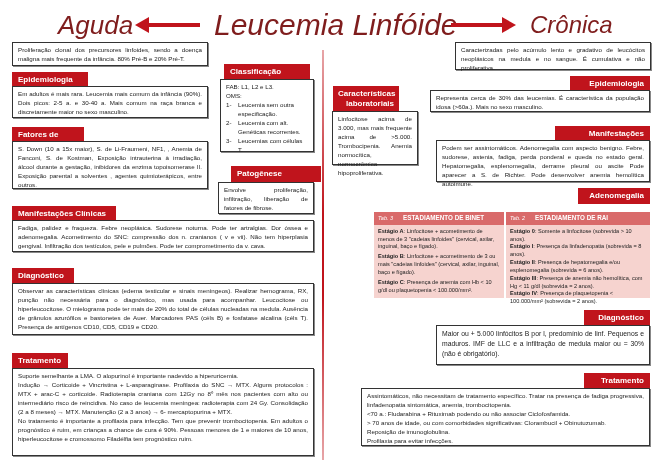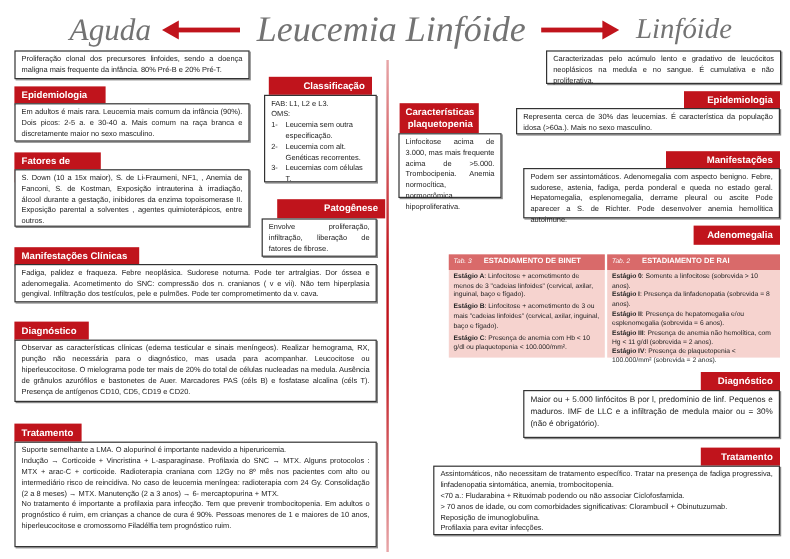--- a/index.html
+++ b/index.html
@@ -1,24 +1,24 @@
 <!DOCTYPE html>
 <html><head>
 <meta charset="utf-8">
 <style>
   * { box-sizing: border-box; margin: 0; padding: 0; }
   body { width: 658px; height: 466px; background: #ffffff; position: relative; overflow: hidden; font-family: "Liberation Sans", sans-serif; color: #222; }
   .abs { position: absolute; }
-  .title-script { font-family: Liberation Serif, serif; color: #737373; font-style: italic; font-weight: normal; line-height: 1; }
+  .title-script { font-family: Liberation Sans, sans-serif; color: #7f1d1d; font-style: italic; font-weight: normal; line-height: 1; }
   .arrow-line { position: absolute; height: 4px; background: #c0141c; }
   .arrow-head-left { position: absolute; width: 0; height: 0; border-top: 8px solid transparent; border-bottom: 8px solid transparent; border-right: 14px solid #c0141c; }
   .arrow-head-right { position: absolute; width: 0; height: 0; border-top: 8px solid transparent; border-bottom: 8px solid transparent; border-left: 14px solid #c0141c; }
   .box { position: absolute; background: #fff; border: 1px solid #333; box-shadow: 1px 1px 0 #888; font-size: 6.2px; line-height: 1.45; padding: 3px 5px; text-align: justify; color: #222; }
   .hdr { position: absolute; background: #c0141c; color: #fff; font-weight: bold; font-size: 8px; padding: 3px 6px; line-height: 1.2; }
-  .hdr.center { text-align: right; }
+  .hdr.center { text-align: left; }
   .hdr.right { text-align: right; }
   .divider { position: absolute; left: 322px; top: 50px; width: 2px; height: 410px; background: linear-gradient(#e7a6a8 0%, #c0141c 40%, #c0141c 60%, #e7a6a8 100%); }
   .list-item { display: flex; }
   .list-item .num { width: 12px; flex: none; }
   .stage-table { position: absolute; background: #f6d3cf; font-size: 5.6px; line-height: 1.4; color: #222; }
   .stage-table .thead { background: #d96a6a; color: #fff; font-size: 6.3px; font-weight: bold; padding: 2px 4px; }
   .stage-table .thead .tab { font-weight: normal; font-style: italic; margin-right: 10px; font-size: 5.5px; }
   .stage-table .tbody { padding: 3px 4px; }
   .stage-table p { margin-bottom: 2px; }
   .stage-table b { color: #222; }
@@ -30,21 +30,21 @@
 <div class="abs title-script" style="left:58px; top:12px; font-size:26px;">Aguda</div>
 <div>
   <div class="arrow-head-left" style="left:135px; top:17px;"></div>
   <div class="arrow-line" style="left:148px; top:23px; width:52px;"></div>
 </div>
 <div class="abs title-script" style="left:214px; top:10px; font-size:30px;">Leucemia Linfóide</div>
 <div>
   <div class="arrow-line" style="left:451px; top:23px; width:52px;"></div>
   <div class="arrow-head-right" style="left:502px; top:17px;"></div>
 </div>
-<div class="abs title-script" style="left:530px; top:13px; font-size:24px;">Linfóide</div>
+<div class="abs title-script" style="left:530px; top:13px; font-size:24px;">Crônica</div>
 
 <div class="divider"></div>
 
 <div class="box" style="left:12px; top:42px; width:196px; height:24px;">Proliferação clonal dos precursores linfoides, sendo a doença maligna mais frequente da infância. 80% Pré-B e 20% Pré-T.</div>
 
 <div class="hdr" style="left:12px; top:72px; width:76px;">Epidemiologia</div>
 <div class="box" style="left:12px; top:86px; width:196px; height:32px;">Em adultos é mais rara. Leucemia mais comum da infância (90%). Dois picos: 2-5 a. e 30-40 a. Mais comum na raça branca e discretamente maior no sexo masculino.</div>
 
 <div class="hdr" style="left:12px; top:127px; width:72px;">Fatores de risco</div>
 <div class="box" style="left:12px; top:141px; width:196px; height:48px;">S. Down (10 a 15x maior), S. de Li-Fraumeni, NF1, , Anemia de Fanconi, S. de Kostman, Exposição intrauterina à irradiação, álcool durante a gestação, inibidores da enzima topoisomerase II. Exposição parental a solventes , agentes quimioterápicos, entre outros.</div>
@@ -80,21 +80,21 @@
 <div class="box" style="left:12px; top:368px; width:302px; height:88px;">
   <p class="line">Suporte semelhante a LMA. O alopurinol é importante nadevido a hiperuricemia.</p>
   <p class="line">Indução → Corticoide + Vincristina  + L-asparaginase. Profilaxia do SNC → MTX. Alguns protocolos : MTX + arac-C + corticoide. Radioterapia craniana com 12Gy no 8º mês nos pacientes com alto ou intermediário risco de reincidiva. No caso de leucemia meníngea: radioterapia com 24 Gy. Consolidação (2 a 8 meses) → MTX. Manutenção (2 a 3 anos) → 6- mercaptopurina + MTX.</p>
   <p class="line">No tratamento é importante a profilaxia para infecção. Tem que prevenir trombocitopenia. Em adultos o prognóstico é ruim, em crianças a chance de cura é 90%. Pessoas menores de 1 e maiores de 10 anos, hiperleucocitose e cromossomo Filadélfia tem prognóstico ruim.</p>
 </div>
 
 <div class="box" style="left:455px; top:42px; width:196px; height:28px;">Caracterizadas pelo acúmulo lento e gradativo de leucócitos neoplásicos na medula e no sangue. É cumulativa e não proliferativa.</div>
 
 <div class="hdr right" style="left:333px; top:86px; width:66px; padding:3px 5px;">
   <div>Características</div>
-  <div>plaquetopenia</div>
+  <div>laboratoriais</div>
 </div>
 <div class="box" style="left:332px; top:111px; width:86px; height:54px;">Linfocitose acima de 3.000, mas mais frequente acima de &gt;5.000. Trombocipenia. Anemia normocítica, normocrômica hipoproliferativa.</div>
 
 <div class="hdr right" style="left:570px; top:76px; width:80px;">Epidemiologia</div>
 <div class="box" style="left:430px; top:90px; width:220px; height:22px;">Representa cerca de 30% das leucemias. É característica da população idosa (&gt;60a.). Mais no sexo masculino.</div>
 
 <div class="hdr right" style="left:555px; top:126px; width:95px;">Manifestações clínicas</div>
 <div class="box" style="left:436px; top:140px; width:214px; height:42px;">Podem ser assintomáticos. Adenomegalia com aspecto benigno. Febre, sudorese, astenia, fadiga, perda ponderal e queda no estado geral. Hepatomegalia, esplenomegalia, derrame pleural ou ascite Pode aparecer a S. de Richter. Pode desenvolver anemia hemolítica autoimune.</div>
 
 <div class="hdr right" style="left:578px; top:188px; width:72px;">Adenomegalia</div>

